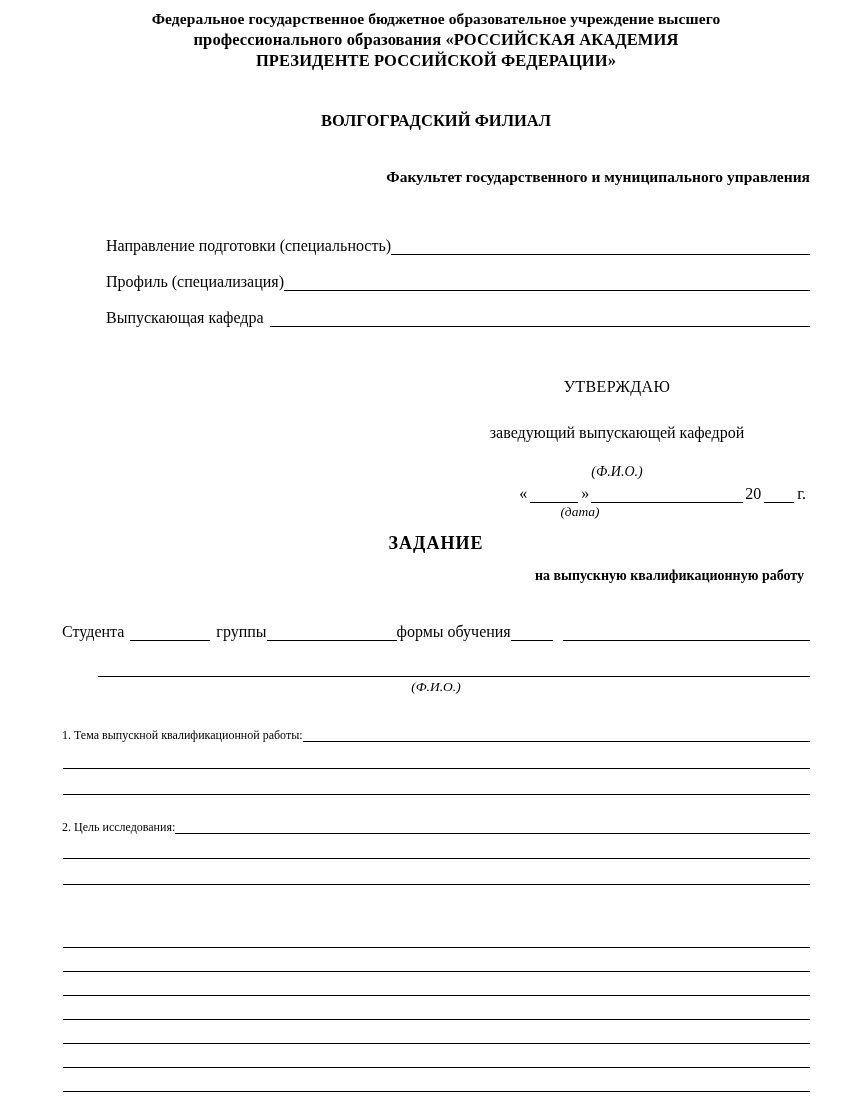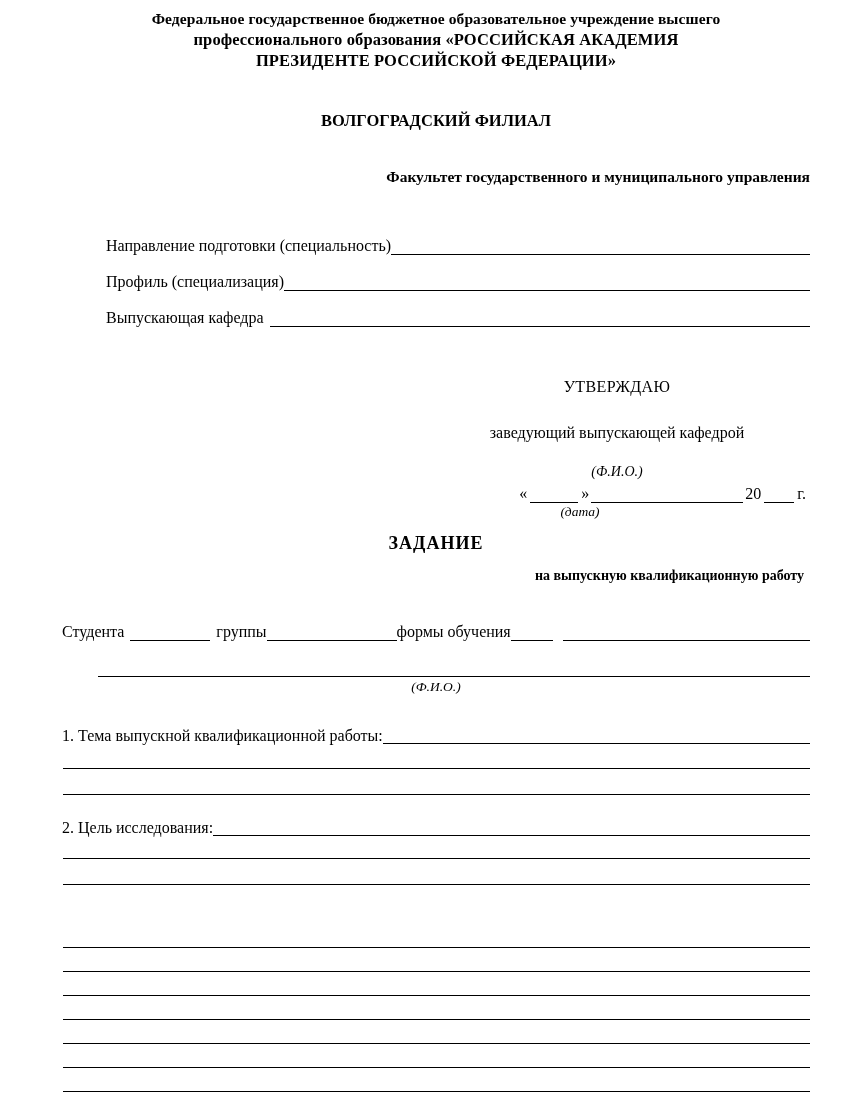--- a/index.html
+++ b/index.html
@@ -197,23 +197,23 @@
     text-align: center;
     font-style: italic;
     font-size: 13.5px;
   }
 
   
   .item-row {
     position: absolute;
     left: 62px;
     width: 748px;
-    font-size: 16px;
+    font-size: 12px;
     display: flex;
-    align-items: center;
+    align-items: flex-start;
     white-space: nowrap;
   }
   .item-row .item-label { line-height: 19px; }
   .item-row .rule {
     flex: 1 1 auto;
     border-bottom: 1.4px solid #000;
     height: 15px;
   }
   #item-1 { top: 726px; }
   #item-2 { top: 818px; }

